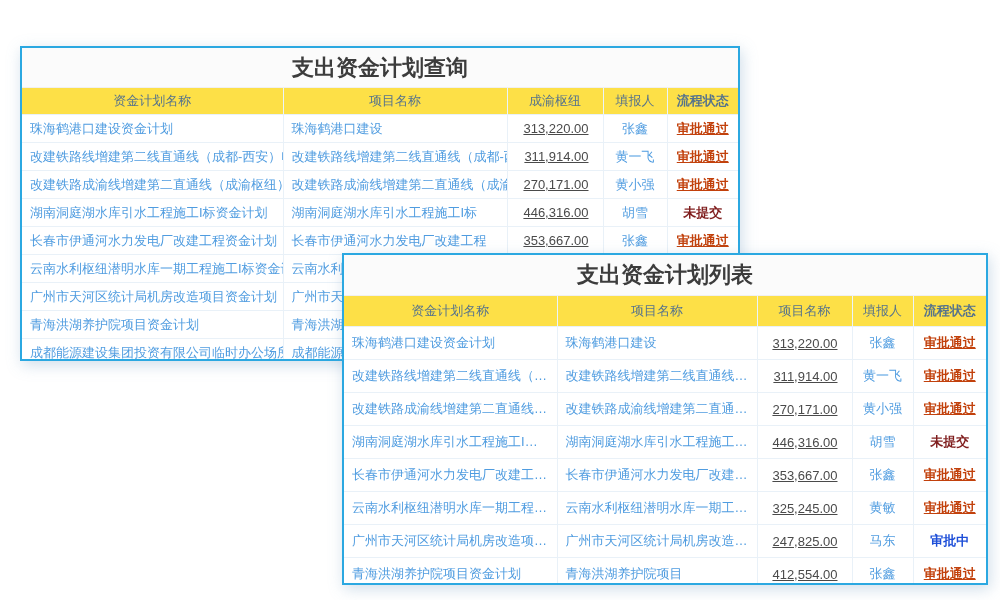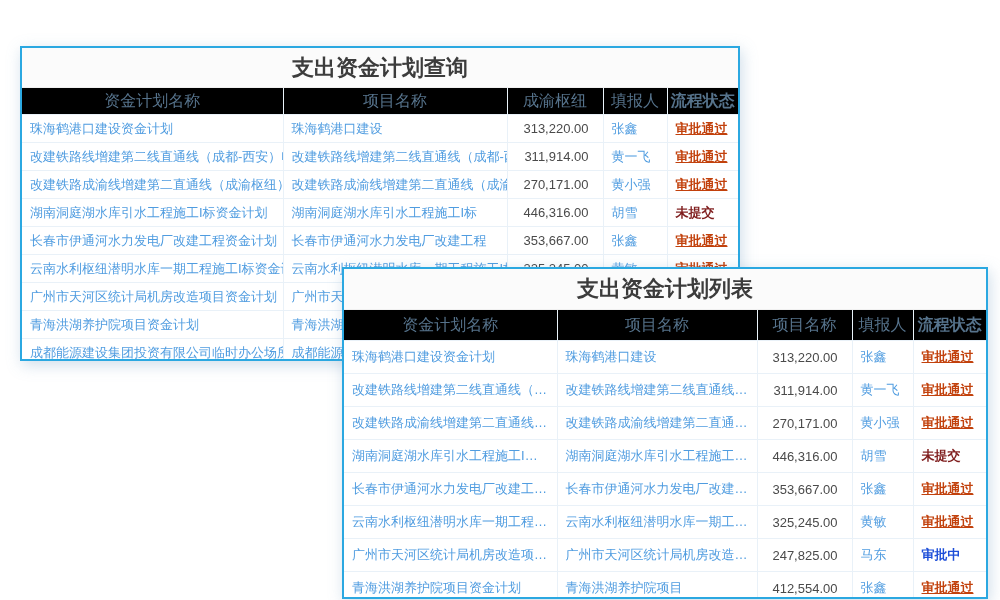--- a/index.html
+++ b/index.html
@@ -8,48 +8,48 @@
     background:#ffffff;
     font-family:"Liberation Sans","DejaVu Sans",sans-serif;
   }
   .panel {
     position:absolute; background:#ffffff; box-sizing:border-box;
     border:2px solid #2ba8e1;
     box-shadow:2px 4px 14px rgba(120,160,195,.35);
     overflow:hidden;
   }
   #query-panel { left:20px; top:10px;  width:720px; height:315px; z-index:1;margin-top:36px; }
-  #list-panel  { left:342px; top:267px; width:646px; height:332px; z-index:2; }
+  #list-panel  { left:342px; top:253px; width:646px; height:332px; z-index:2; }
 
   .panel-title {
     text-align:center; font-weight:bold; color:#3c3c3c;
     background:#fbfbfb; border-bottom:1px solid #f0f0f0;
   }
   #query-panel .panel-title { height:39px; line-height:39px; font-size:22px; }
   #list-panel  .panel-title { height:40px; line-height:40px; font-size:22px; }
 
   table { border-collapse:collapse; table-layout:fixed; width:100%; }
   th {
-    background:#000000; color:#56738c; font-weight:normal; font-size:16px;
+    background:#fde047; color:#56738c; font-weight:normal; font-size:13px;
     text-align:center; border-right:1px solid #eaf4fb; padding:0;
   }
   th:last-child, td:last-child { border-right:none;font-weight:bold; }
   #query-panel th { height:26px; }
   #list-panel  th { height:30px; }
 
   td {
     font-size:13px; color:#4f9ce0; padding:0 8px;
     overflow:hidden; white-space:nowrap;
     border-top:1px solid #e9f1f8; border-right:1px solid #e9f1f8;
   }
   #query-panel td { height:27px; }
   #list-panel  td { height:32px; text-overflow:ellipsis; }
 
-  td.c-amt { color:#4a4a4a; text-align:right; padding-right:14px; }
-  td.c-rep, td.c-status { }
+  td.c-amt { color:#4a4a4a; text-align:right; padding-right:14px;text-decoration:underline; }
+  td.c-rep, td.c-status { text-align:center; }
 
   .status[data-status="approved"]    { color:#c2410c; text-decoration:underline; }
   .status[data-status="pending"]     { color:#1d4ed8; }
   .status[data-status="unsubmitted"] { color:#7f1d1d; }
   .status[data-status="none"]        { color:transparent; }
 
   
   #query-panel col.w1{width:261px} #query-panel col.w2{width:224px}
   #query-panel col.w3{width:96px}  #query-panel col.w4{width:64px}
   #query-panel col.w5{width:71px}

